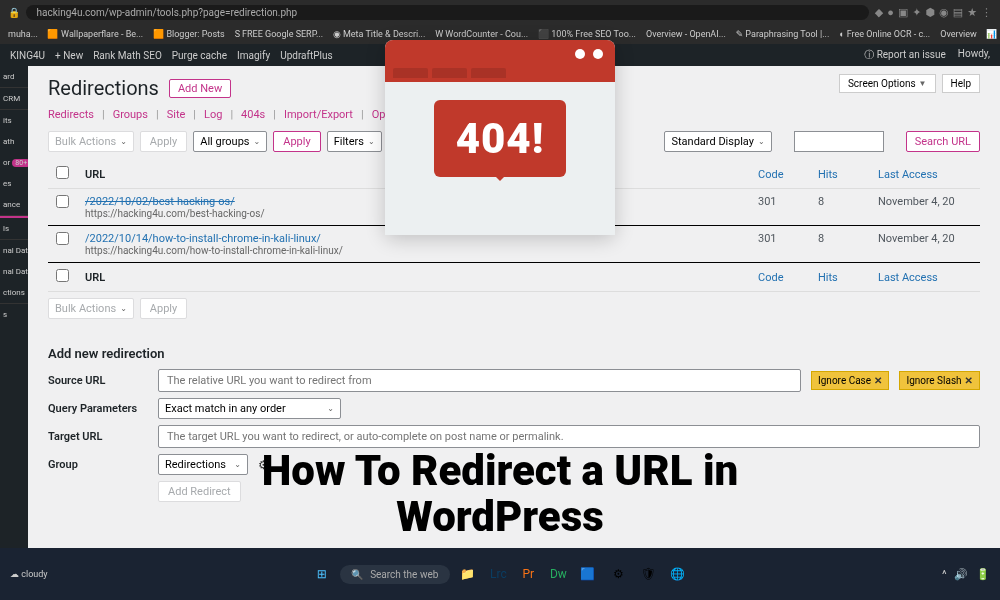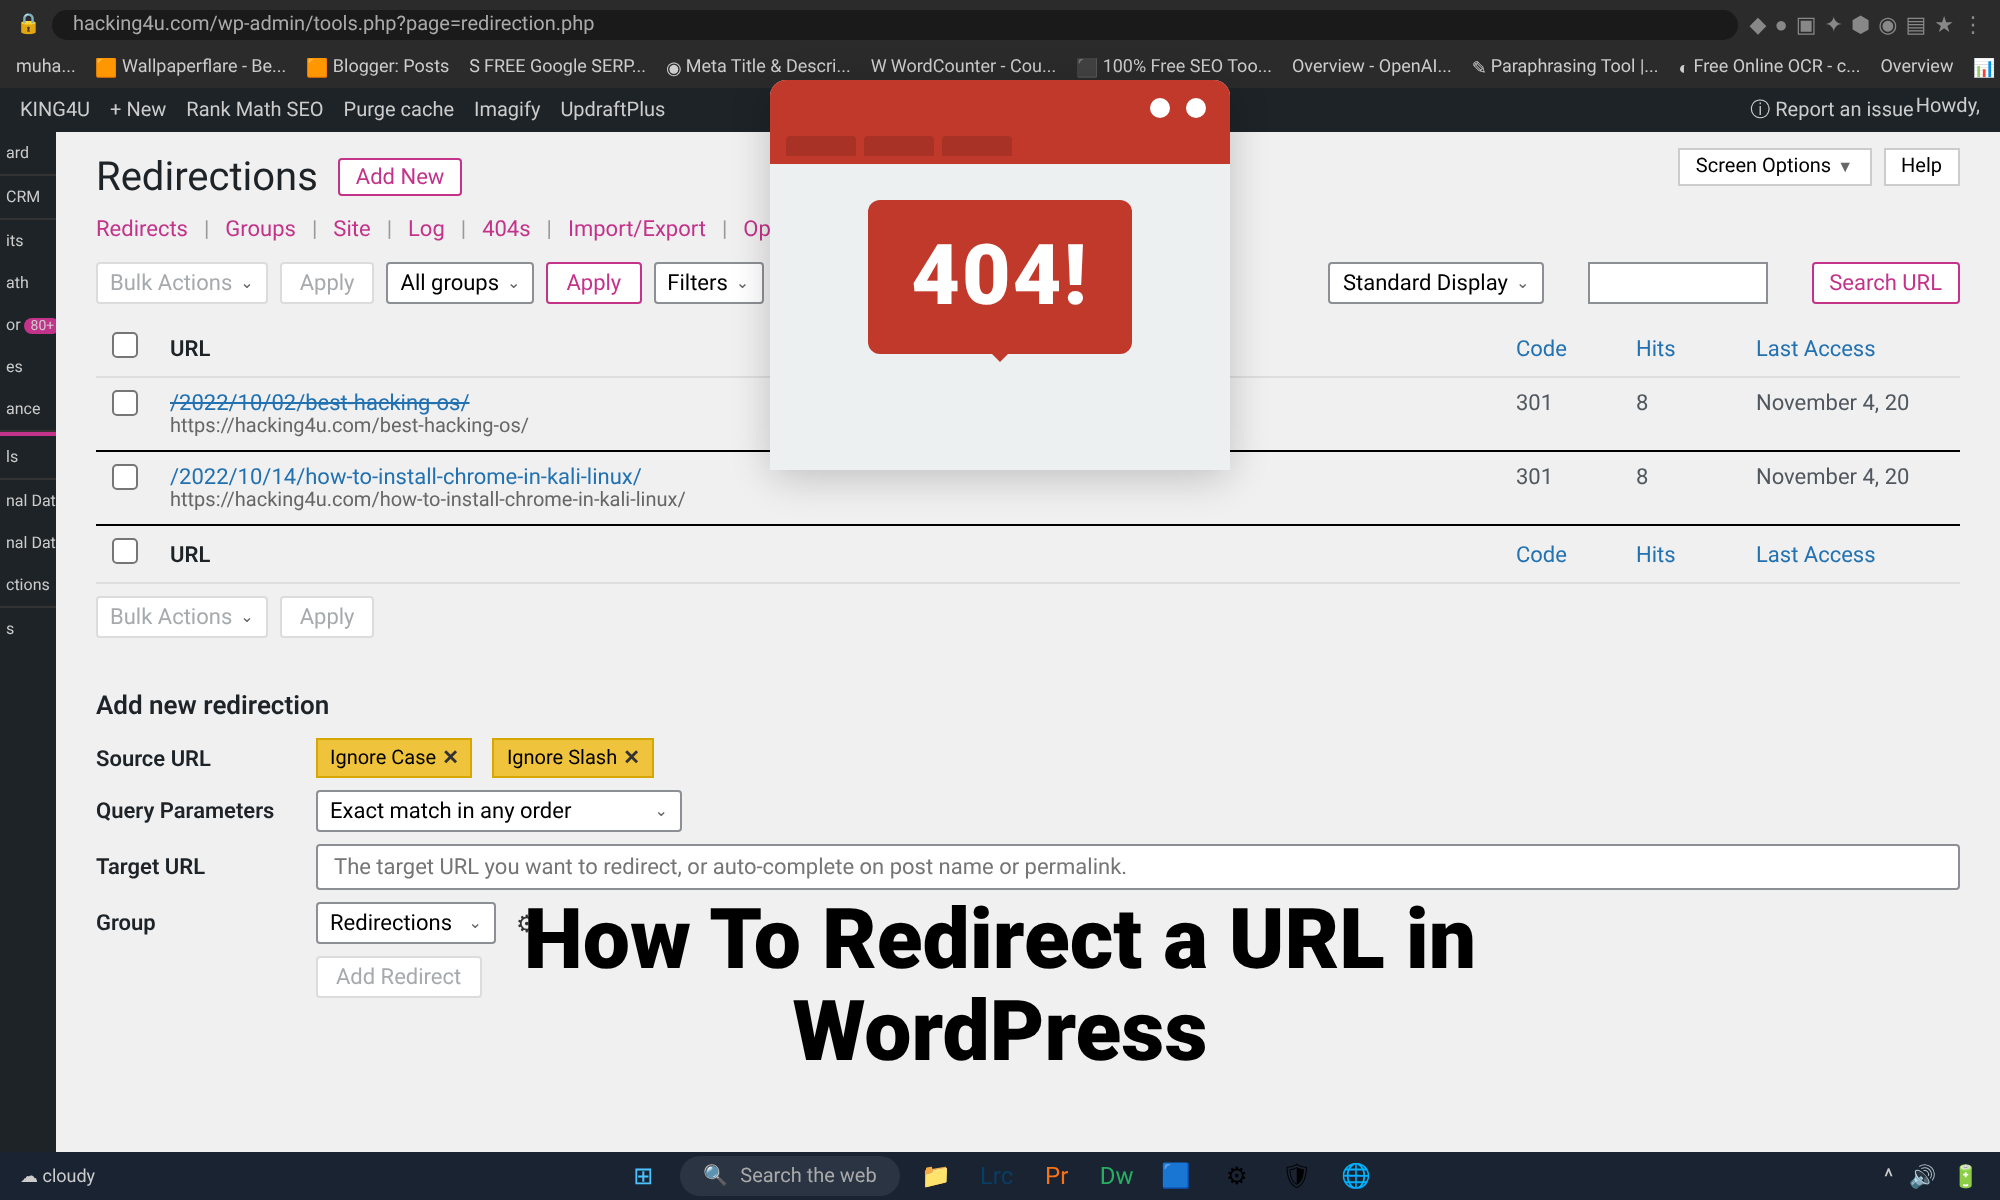--- a/index.html
+++ b/index.html
@@ -5,21 +5,21 @@
 *{box-sizing:border-box;margin:0;padding:0;font-family:-apple-system,BlinkMacSystemFont,"Segoe UI",Roboto,sans-serif}
 body{background:#f0f0f1;width:1000px;height:600px;overflow:hidden;position:relative}
 .browser-chrome{background:#2b2b2b;height:24px;display:flex;align-items:center;padding:0 8px;gap:6px;font-size:10px;color:#ccc}
 .url-bar{background:#1a1a1a;border-radius:12px;padding:2px 10px;flex:1;font-size:10px;color:#aaa;display:flex;align-items:center;gap:6px}
 .chrome-icons{display:flex;gap:4px;font-size:11px}
 .chrome-icons span{color:#888}
 .bookmarks{background:#2b2b2b;height:20px;display:flex;align-items:center;gap:10px;padding:0 8px;font-size:9px;color:#ccc;overflow:hidden}
 .bookmarks span{white-space:nowrap;display:flex;align-items:center;gap:2px}
 .wp-bar{background:#1d2327;height:22px;display:flex;align-items:center;justify-content:space-between;padding:0 10px;font-size:10px;color:#ccc}
 .wp-bar-left{display:flex;gap:10px}
-.wp-bar-right{display:flex;gap:1px}
+.wp-bar-right{display:flex;gap:12px}
 .main{display:flex;height:calc(600px - 66px)}
 .sidebar{width:28px;background:#1d2327;display:flex;flex-direction:column;font-size:9px;color:#ccc}
 .sidebar-item{padding:6px 3px;color:#ccc;font-size:8px;writing-mode:horizontal-tb;text-align:left;overflow:hidden;white-space:nowrap}
 .sidebar-item.sep{border-top:1px solid #333}
 .content{flex:1;background:#f0f0f1;padding:10px 20px;position:relative;overflow:hidden}
 .page-title{display:flex;align-items:center;gap:10px;margin-bottom:8px}
 .page-title h1{font-size:20px;font-weight:400;color:#1d2327}
 .add-new{border:1px solid #c3338a;color:#c3338a;background:#fff;padding:2px 8px;font-size:11px;border-radius:2px;cursor:pointer}
 .tabs{display:flex;gap:8px;font-size:11px;margin-bottom:10px}
 .tabs a{color:#c3338a;text-decoration:none}
@@ -53,21 +53,21 @@
 .browser-win{width:230px;background:#dfe3e6;border-radius:8px;box-shadow:0 4px 20px rgba(0,0,0,.2)}
 .win-top{background:#c0392b;height:28px;border-radius:8px 8px 0 0;display:flex;justify-content:flex-end;align-items:center;padding:0 12px;gap:8px}
 .win-dot{width:10px;height:10px;background:#fff;border-radius:50%}
 .win-tabs{background:#c0392b;height:14px;display:flex;padding:0 8px;gap:4px}
 .win-tab{width:35px;height:10px;background:#a93226;border-radius:2px 2px 0 0}
 .win-body{background:#ecf0f1;padding:18px 12px 24px;display:flex;flex-direction:column;align-items:center}
 .bubble{background:#c0392b;color:#fff;font-size:42px;font-weight:900;padding:14px 22px;border-radius:6px;position:relative;letter-spacing:1px}
 .bubble::after{content:"";position:absolute;bottom:-14px;left:50%;transform:translateX(-50%);border:10px solid transparent;border-top-color:#c0392b}
 .win-footer{height:12px;background:#c0392b;margin:14px 8px 8px;border-radius:2px}
 .headline{position:absolute;left:50%;bottom:60px;transform:translateX(-50%);font-size:42px;font-weight:900;color:#000;text-align:center;z-index:101;line-height:1.1;width:600px}
-.taskbar{position:absolute;bottom:0;left:0;right:0;height:24px;background:#1a2332;display:flex;align-items:center;justify-content:center;gap:6px;z-index:50}
+.taskbar{position:absolute;bottom:0;left:0;right:0;height:52px;background:#1a2332;display:flex;align-items:center;justify-content:center;gap:6px;z-index:50}
 .task-item{width:24px;height:24px;display:flex;align-items:center;justify-content:center;font-size:12px}
 .search-web{background:#2a3442;border-radius:12px;padding:4px 12px;font-size:10px;color:#aaa;display:flex;align-items:center;gap:6px}
 .task-left{position:absolute;left:10px;font-size:9px;color:#ccc}
 .task-right{position:absolute;right:10px;font-size:11px;color:#ccc;display:flex;gap:8px}
 input[type=checkbox]{width:13px;height:13px}
 </style>
 </head>
 <body>
 
 <div class="browser-chrome">
@@ -249,20 +249,21 @@
           <span>Bulk Actions</span>
           <span class="chev">⌄</span>
         </div>
       <button class="btn disabled">Apply</button>
     </div>
 
     <div class="form-sec">
       <h3>Add new redirection</h3>
       <div class="form-row">
         <label>Source URL</label>
+        <input type="text" placeholder="The relative URL you want to redirect from" style="">
         <div class="badge-yellow">
             <span>Ignore Case</span>
             <span class="x">✕</span>
           </div>
         <div class="badge-yellow">
             <span>Ignore Slash</span>
             <span class="x">✕</span>
           </div>
       </div>
       <div class="form-row">

